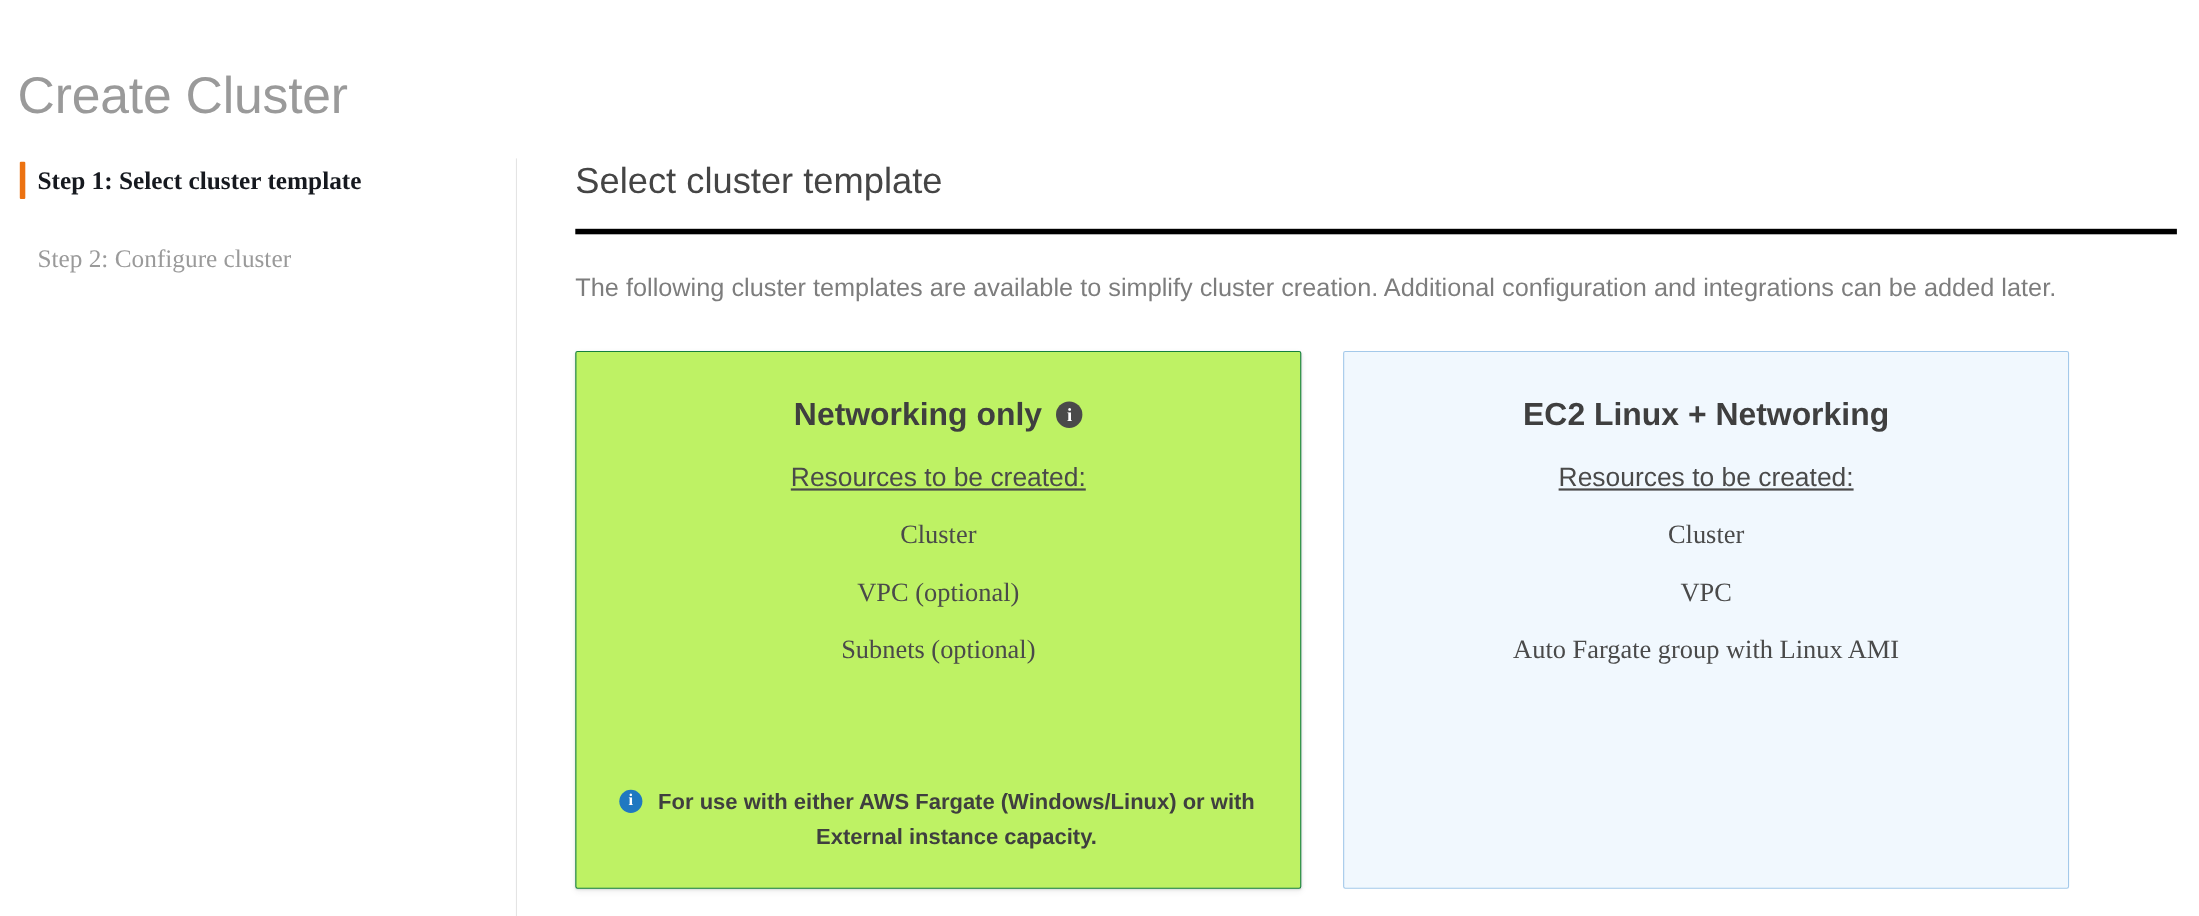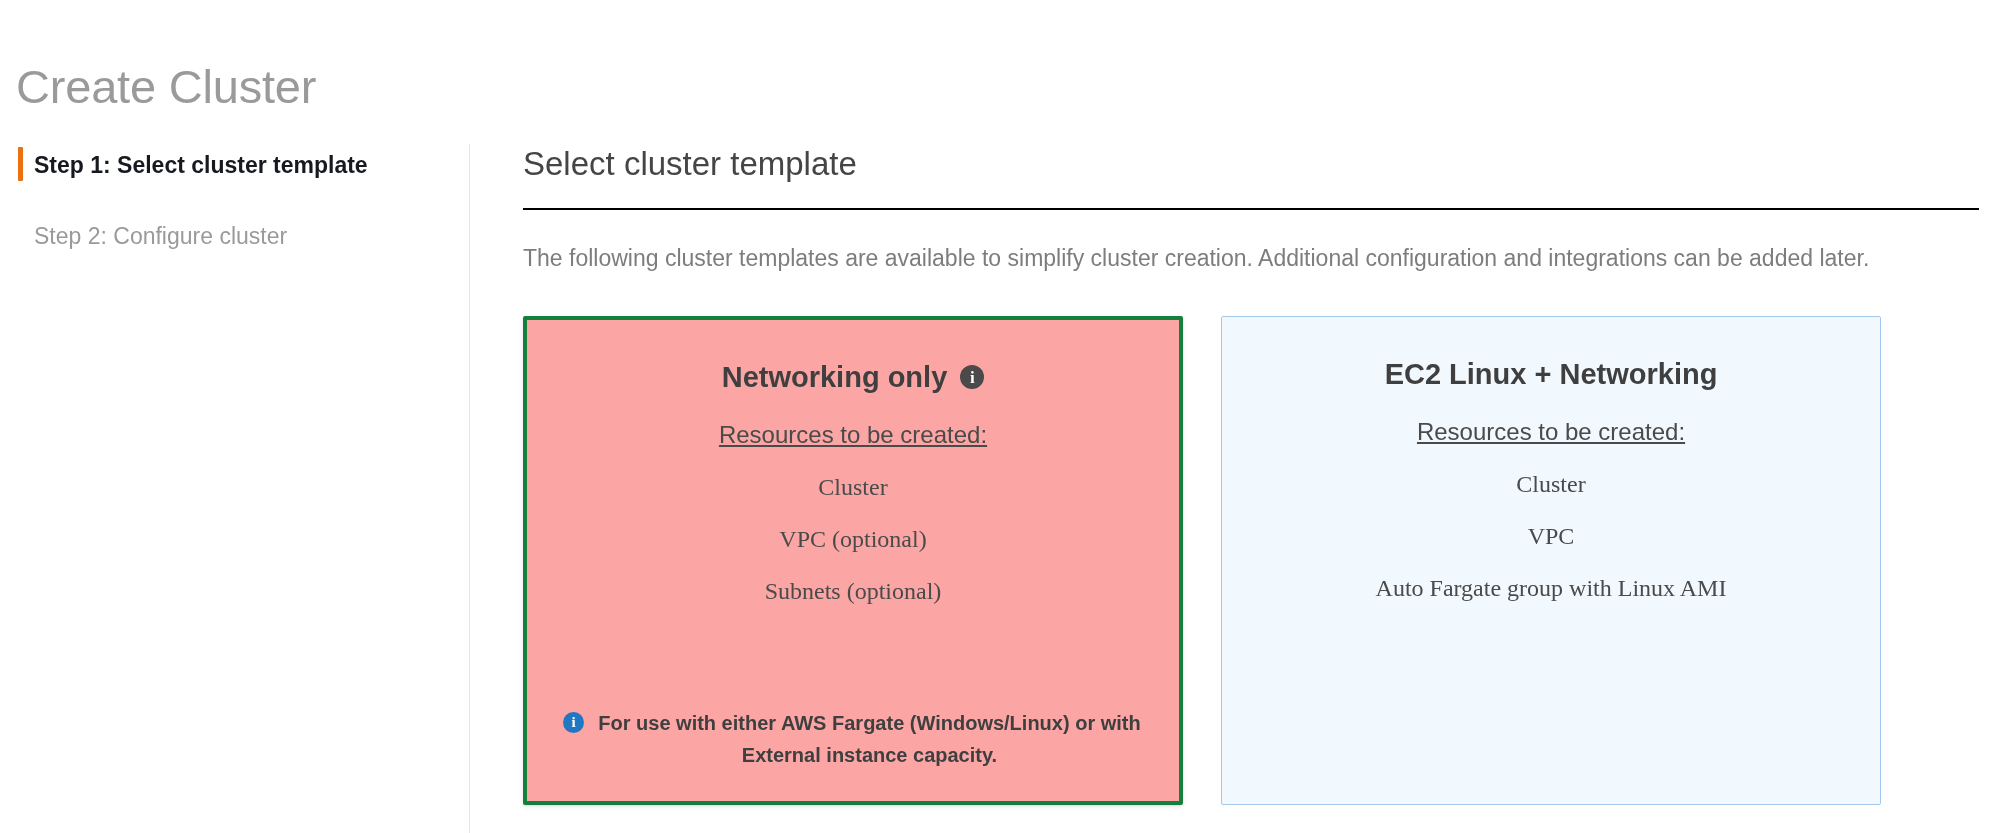--- a/index.html
+++ b/index.html
@@ -60,20 +60,21 @@
   .step-item {
     position: relative;
     box-sizing: border-box;
     padding: 4px 0 4px 34px;
     font-size: 23px;
     line-height: 34px;
     color: #9a9a9a;
     font-weight: 400;
     white-space: nowrap;
     cursor: pointer;
+    font-family: Liberation Serif, serif;
   }
   .step-item.active {
     color: #16191f;
     font-weight: 700;
   }
   .step-item + .step-item {
     margin-top: 29px;
   }
   .step-item.active::before {
     content: "";
@@ -94,21 +95,21 @@
     min-width: 0;
   }
 
   .section-title {
     font-size: 33px;
     line-height: 40px;
     font-weight: 400;
     color: #454545;
     margin: 0;
     padding: 0 0 24px 0;
-    border-bottom: 2px solid #000000;
+    border-bottom: 5px solid #000000;
   }
 
   .section-desc {
     margin: 28px 0 0 0;
     font-size: 23px;
     line-height: 40px;
     color: #7d7d7d;
     max-width: 1440px;
     font-weight: 400;
   }
@@ -117,22 +118,22 @@
   .cards {
     display: flex;
     gap: 38px;
     margin-top: 38px;
   }
 
   .card {
     box-sizing: border-box;
     width: 660px;
     min-height: 489px;
-    background: #fca5a5;
-    border: 4px solid #15803d;
+    background: #bef264;
+    border: 1px solid #15803d;
     border-radius: 2px;
     box-shadow: 0 1px 2px rgba(0,0,0,0.10), 0 2px 6px rgba(0,0,0,0.06);
     padding: 28px 26px 30px 26px;
     display: flex;
     flex-direction: column;
     align-items: center;
     cursor: pointer;
   }
   .card.selected {
     background: #f1f8fe;

